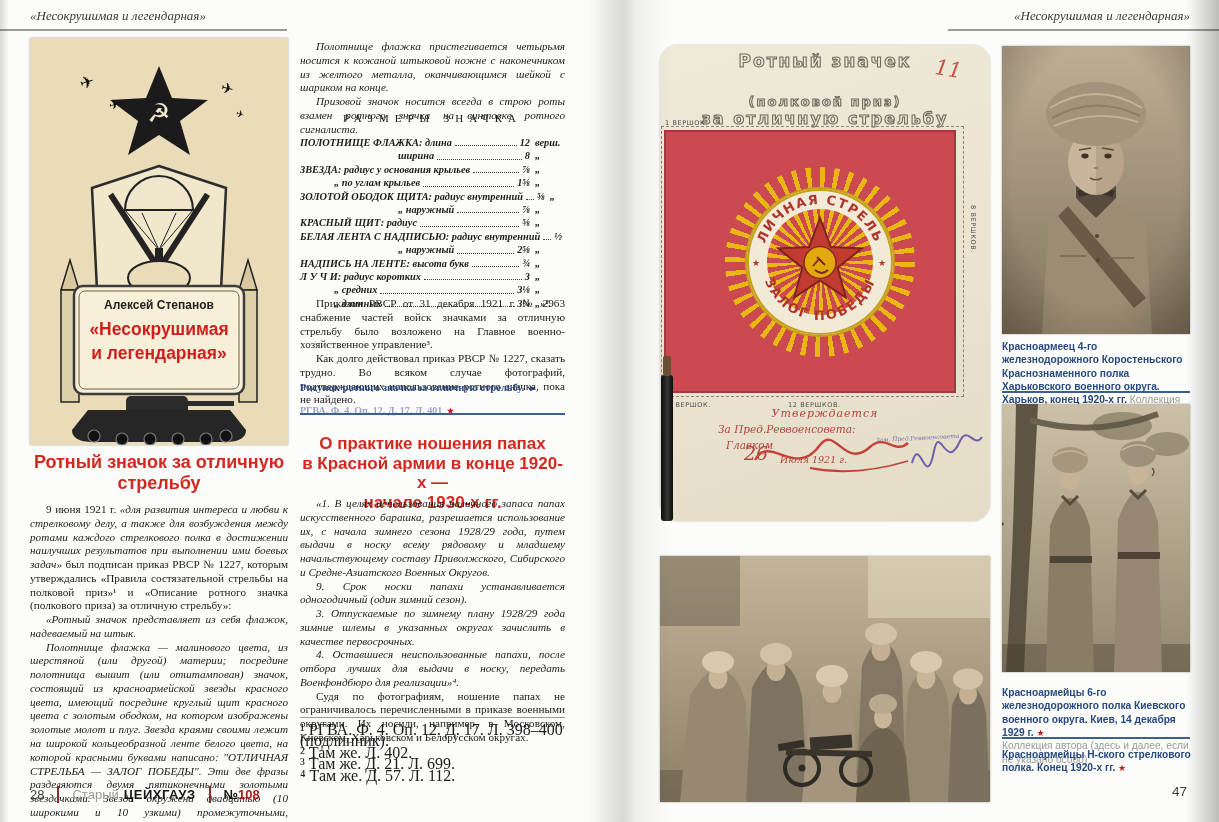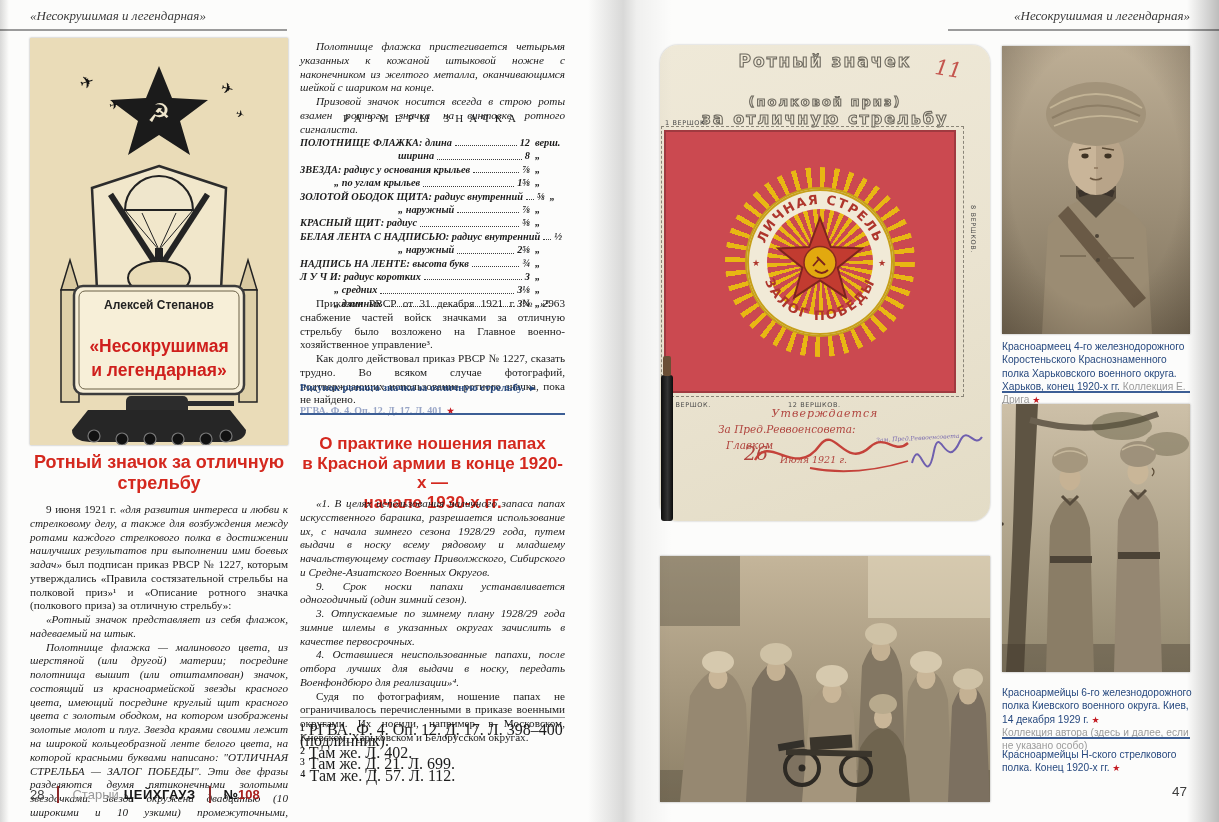--- a/index.html
+++ b/index.html
@@ -42,21 +42,21 @@
   .footer{display:flex;align-items:center;font-family:"Liberation Sans","DejaVu Sans",sans-serif;
           font-size:13px;color:#3d3d3d;}
   .vbar{width:2px;height:17px;background:#8c2b2b;margin:0 13px;}
   .f-old{color:#9a9a9a;}
   .f-name{font-weight:bold;color:#161616;letter-spacing:.5px;margin-left:5px;}
   .f-no{font-weight:bold;color:#161616;}
   .f-issue{font-weight:bold;color:#a8201d;}
   .pagenum{font-family:"Liberation Sans","DejaVu Sans",sans-serif;font-size:13.5px;color:#3d3d3d;}
   
   .cap{font-family:"Liberation Sans","DejaVu Sans",sans-serif;font-size:10.2px;line-height:1.3;}
-  .cap-main{color:#27497f;font-weight:normal;}
+  .cap-main{color:#27497f;font-weight:bold;}
   .cap-src{color:#9b9b9b;}
   .cap-star{color:#c41b22;font-size:9px;}
   
   .book-cover{background:#eadcb8;overflow:hidden;}
   .cover-author{position:absolute;left:0;right:0;text-align:center;
       font-family:"Liberation Sans","DejaVu Sans",sans-serif;font-weight:bold;font-size:12px;color:#222;}
   .cover-title{position:absolute;left:0;right:0;text-align:center;
       font-family:"Liberation Sans","DejaVu Sans",sans-serif;font-weight:bold;font-size:17.5px;
       line-height:1.35;color:#cf1f1c;}
   
@@ -136,21 +136,21 @@
         <path d="M42,392 L58,372 L200,372 L216,392 Q216,403 198,404 L60,404 Q42,403 42,392 Z" fill="#262626"></path>
         <circle cx="64" cy="398" r="6" fill="#111" stroke="#777" stroke-width="1.2"></circle>
         <circle cx="92" cy="401" r="6" fill="#111" stroke="#777" stroke-width="1.2"></circle>
         <circle cx="120" cy="401" r="6" fill="#111" stroke="#777" stroke-width="1.2"></circle>
         <circle cx="148" cy="401" r="6" fill="#111" stroke="#777" stroke-width="1.2"></circle>
         <circle cx="176" cy="401" r="6" fill="#111" stroke="#777" stroke-width="1.2"></circle>
         <circle cx="196" cy="398" r="6" fill="#111" stroke="#777" stroke-width="1.2"></circle>
       </g>
     </svg>
     <div class="cover-author" style="top:260px;">Алексей Степанов</div>
-    <div class="cover-title" style="top:297px;">
+    <div class="cover-title" style="top:280px;">
       <span>«Несокрушимая</span><br>
       <span>и легендарная»</span>
     </div>
   </div>
 
   <div id="left-heading" class="abs red-head" style="left:30px;top:452px;width:258px;font-size:18px;">Ротный значок за отличную<br>стрельбу</div>
   <div id="left-paras" class="abs bodycol" style="left:30px;top:503px;width:258px;">
       <p><span>9 июня 1921 г. </span><span class="it">«для развития интереса и любви к стрелковому делу, а также для возбуждения между ротами каждого стрелкового полка в достижении наилучших результатов при выполнении ими боевых задач»</span><span> был подписан приказ РВСР № 1227, которым утверждались «Правила состязательной стрельбы на полковой приз»¹ и «Описание ротного значка (полкового приза) за отличную стрельбу»:</span></p>
       <p><span class="it">«Ротный значок представляет из себя флажок, надеваемый на штык.</span></p>
       <p><span class="it">Полотнище флажка — малинового цвета, из шерстяной (или другой) материи; посредине полотнища вышит (или отштампован) значок, состоящий из красноармейской звезды красного цвета, имеющий посредине круглый щит красного цвета с золотым ободком, на котором изображены золотые молот и плуг. Звезда краями своими лежит на широкой кольцеобразной ленте белого цвета, на которой красными буквами написано: "ОТЛИЧНАЯ СТРЕЛЬБА — ЗАЛОГ ПОБЕДЫ". Эти две фразы разделяются двумя пятиконечными золотыми звездочками. Звезда окружена двадцатью (10 широкими и 10 узкими) промежуточными, исходящими от нее золотыми лучами, проходящими под белой лентой.</span></p>
@@ -160,21 +160,21 @@
     <span>28</span>
     <span class="vbar"></span>
     <span class="f-old">Старый</span>
     <span class="f-name">ЦЕЙХГАУЗ</span>
     <span class="vbar"></span>
     <span class="f-no">№</span>
     <span class="f-issue">108</span>
   </div>
 
   <div id="mid-top" class="abs bodycol" style="left:300px;top:40px;width:265px;">
-      <p><span class="it">Полотнище флажка пристегивается четырьмя указанных к кожаной штыковой ножне с наконечником из желтого металла, оканчивающимся шейкой с шариком на конце.</span></p>
+      <p><span class="it">Полотнище флажка пристегивается четырьмя носится к кожаной штыковой ножне с наконечником из желтого металла, оканчивающимся шейкой с шариком на конце.</span></p>
       <p><span class="it">Призовой значок носится всегда в строю роты взамен ротного значка на винтовке ротного сигналиста.</span></p>
     </div>
   <div class="abs sizes-head" style="left:300px;top:112px;width:265px;">РАЗМЕРЫ ЗНАЧКА</div>
   <div id="sizes-rows" class="abs" style="left:300px;top:136px;width:265px;">
       <div class="size-row">
         <span class="sz-lab">ПОЛОТНИЩЕ ФЛАЖКА: длина</span>
         <span class="leader"></span>
         <span class="sz-val">12</span>
         <span class="sz-unit">верш.</span>
       </div>

